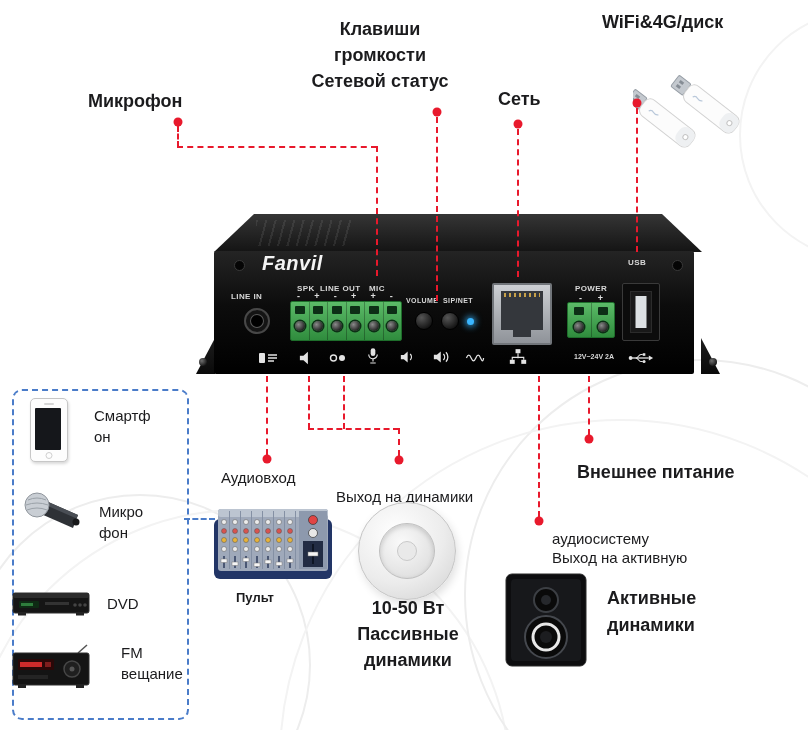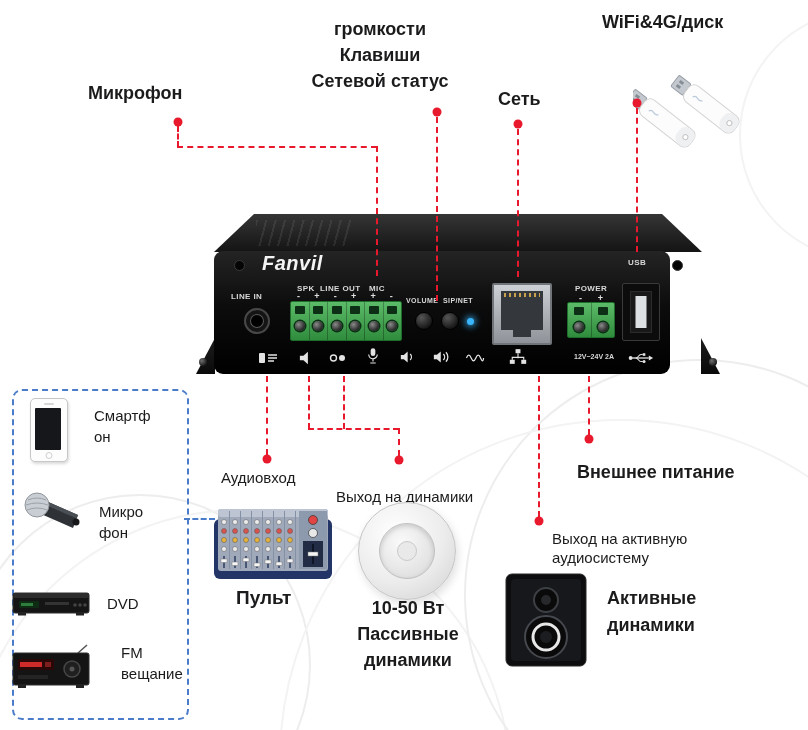--- a/index.html
+++ b/index.html
@@ -19,22 +19,22 @@
   .txt{position:absolute;font-size:15px;line-height:20px;color:#1b1b1d;z-index:5;}
   .blk span{display:block;}
   .ctr{text-align:center;}
   
   #device{position:absolute;left:196px;top:214px;width:524px;height:160px;z-index:2;}
   .dev-top{position:absolute;left:0;top:0;width:524px;height:38px;
            clip-path:polygon(58px 0,466px 0,506px 38px,18px 38px);
            background:linear-gradient(180deg,#353535,#141414);}
   .vents{position:absolute;left:60px;top:6px;width:95px;height:26px;
          background:repeating-linear-gradient(105deg,rgba(255,255,255,.08) 0 2px,transparent 2px 9px);}
-  .dev-front{position:absolute;left:18px;top:37px;width:456px;height:123px;border-radius:9px;
-             background:linear-gradient(180deg,#242424,#0c0c0c 45%,#000 100%);}
+  .dev-front{position:absolute;left:18px;top:37px;width:456px;height:123px;border-radius:2px;
+             background:linear-gradient(180deg,#242424,#0c0c0c 45%,#000 100%);padding-left:24px;}
   .flange{position:absolute;width:19px;height:36px;top:124px;background:linear-gradient(#1d1d1d,#0a0a0a);}
   .brand{position:absolute;font-size:20px;font-weight:bold;font-style:italic;color:#f4f4f4;letter-spacing:.5px;}
   .plabel{position:absolute;font-size:8px;font-weight:bold;color:#d8d8d8;letter-spacing:.4px;white-space:nowrap;}
   .plabel7{font-size:7px;}
   .pol{position:absolute;display:flex;justify-content:space-around;color:#e0e0e0;font-size:9px;font-weight:bold;}
   .term{position:absolute;display:flex;background:linear-gradient(180deg,#5cbb68,#2f8c3d);
         border:1px solid #1e6e2b;border-radius:2px;}
   .tcell{flex:1;position:relative;border-left:1px solid rgba(0,0,0,.28);}
   .tcell:first-child{border-left:none;}
   .tcell::before{content:"";position:absolute;left:50%;top:4px;transform:translateX(-50%);
@@ -87,25 +87,25 @@
   <svg class="abs" width="808" height="730" style="left:0;top:0;z-index:0;">
     <g fill="none" stroke="#ededed" stroke-width="2">
       <circle cx="140" cy="665" r="170"></circle>
       <circle cx="240" cy="780" r="270" stroke="#f3f3f3"></circle>
       <circle cx="700" cy="595" r="235"></circle>
       <circle cx="620" cy="760" r="340" stroke="#f3f3f3"></circle>
       <circle cx="865" cy="135" r="125" stroke="#f3f3f3"></circle>
     </g>
   </svg>
 
-  <div class="hdr" style="left:88px;top:80px;">Микрофон</div>
+  <div class="hdr" style="left:88px;top:88px;">Микрофон</div>
 
   <div class="hdr blk ctr" style="left:295px;top:16px;width:170px;">
+    <span>Клавиши</span>
     <span>громкости</span>
-    <span>Клавиши</span>
     <span>Сетевой статус</span>
   </div>
 
   <div class="hdr" style="left:498px;top:86px;">Сеть</div>
 
   <div class="hdr blk" style="left:602px;top:10px;line-height:25px;">
     <span>WiFi&amp;4G/диск</span>
   </div>
 
   <svg class="abs" width="155" height="95" style="left:633px;top:66px;z-index:5;">
@@ -155,22 +155,22 @@
   <div class="red-v" style="left:538px;top:376px;height:141px;"></div>
   <div class="red-dot" style="left:539px;top:521px;"></div>
 
   <div class="red-v" style="left:588px;top:376px;height:59px;"></div>
   <div class="red-dot" style="left:589px;top:439px;"></div>
 
   <div class="txt" style="left:221px;top:468px;">Аудиовход</div>
   <div class="txt" style="left:336px;top:487px;">Выход на динамики</div>
   <div class="hdr" style="left:577px;top:459px;">Внешнее питание</div>
   <div class="txt blk" style="left:552px;top:529px;line-height:19px;">
+    <span>аудиосистему</span>
     <span>Выход на активную</span>
-    <span>аудиосистему</span>
   </div>
 
   <div id="device">
     <div class="dev-top">
       <div class="vents"></div>
     </div>
     <div class="flange" style="left:0;clip-path:polygon(100% 0,100% 100%,0 100%);"></div>
     <div class="flange" style="left:505px;clip-path:polygon(0 0,100% 100%,0 100%);"></div>
     <div class="screw" style="left:3px;top:144px;"></div>
     <div class="screw" style="left:513px;top:144px;"></div>
@@ -402,21 +402,21 @@
         <rect x="63" y="59" width="6" height="3.5"></rect>
         <rect x="74" y="56" width="6" height="3.5"></rect>
     </g>
     <rect x="86" y="8" width="28" height="58" fill="#8d99ad"></rect>
     <circle cx="100" cy="17" r="4.5" fill="#e04444" stroke="#333" stroke-width="0.7"></circle>
     <circle cx="100" cy="30" r="4.5" fill="#e8e8e8" stroke="#333" stroke-width="0.7"></circle>
     <rect x="90" y="38" width="20" height="26" fill="#222c44"></rect>
     <line x1="100" y1="41" x2="100" y2="61" stroke="#0e1524" stroke-width="2"></line>
     <rect x="95" y="49" width="10" height="4" fill="#f5f5f5" stroke="#777" stroke-width="0.5"></rect>
   </svg>
-  <div class="hdr" style="left:236px;top:585px;font-size:19px;">Пульт</div>
+  <div class="hdr" style="left:236px;top:585px;font-size:13px;">Пульт</div>
 
   <div class="ceil" style="left:358px;top:502px;">
     <div class="ceil-mid"></div>
     <div class="ceil-cap"></div>
   </div>
   <div class="hdr blk ctr" style="left:338px;top:595px;width:140px;">
     <span>10-50 Вт</span>
     <span>Пассивные</span>
     <span>динамики</span>
   </div>

